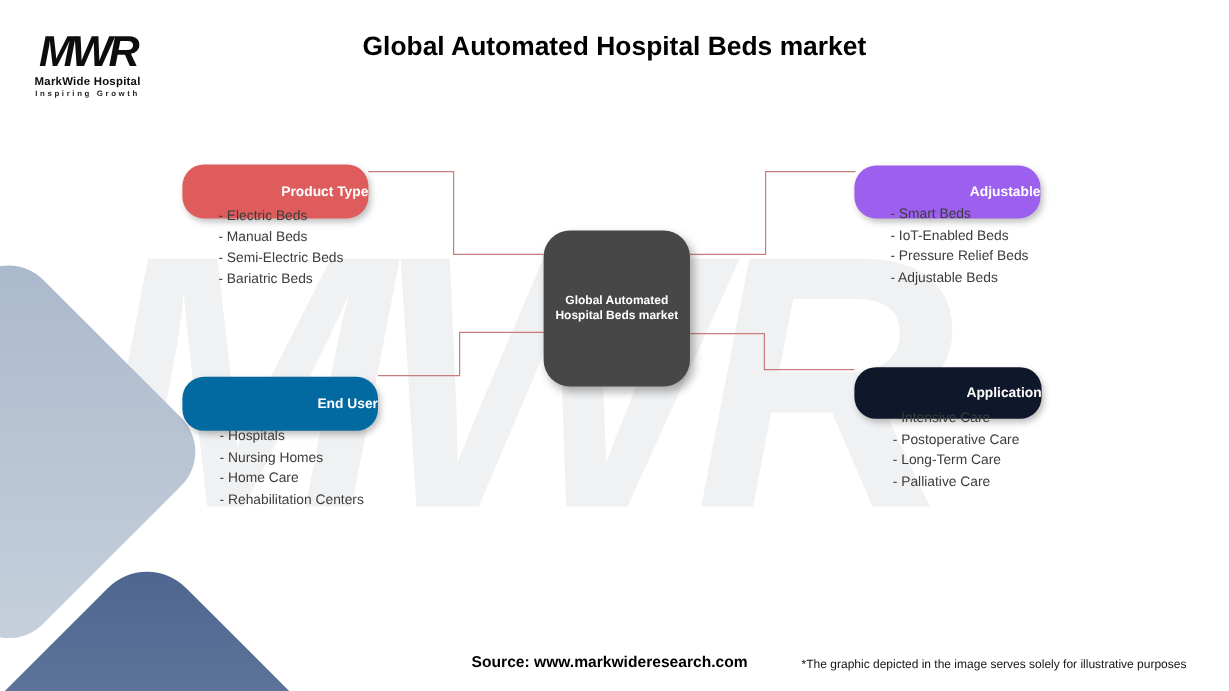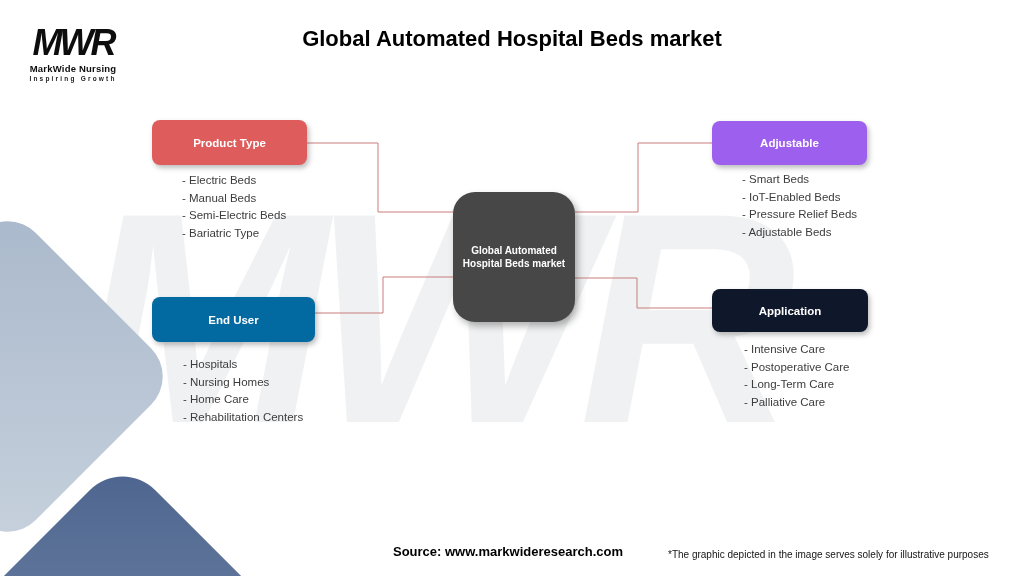--- a/index.html
+++ b/index.html
@@ -31,23 +31,24 @@
   .logo-mark{font-size:36px;line-height:38px;font-weight:bold;font-style:italic;letter-spacing:-3px;}
   .logo-name{font-size:9.5px;font-weight:bold;letter-spacing:0.2px;margin-top:1px;}
   .logo-tagline{font-size:6.5px;font-weight:bold;letter-spacing:2.2px;margin-top:1px;color:#1c1c1c;}
   
   #title{
     position:absolute;left:0;top:26px;width:1024px;margin:0;text-align:center;
     font-size:22px;font-weight:bold;color:#000;z-index:6;
   }
   
   .bbox{
-    position:absolute;z-index:5;border-radius:8px;display:flex;align-items:center;justify-content:center;
+    position:absolute;z-index:5;border-radius:18px;display:flex;align-items:center;justify-content:flex-end;
     color:#fff;font-size:11.5px;font-weight:bold;
     box-shadow:2px 3px 5px rgba(70,70,70,0.35);
+    margin-top:17px;
   }
   #box-product{left:152px;top:120px;width:155px;height:45px;}
   #box-technology{left:712px;top:121px;width:155px;height:44px;}
   #box-enduser{left:152px;top:297px;width:163px;height:45px;}
   #box-application{left:712px;top:289px;width:156px;height:43px;}
   
   .blist{position:absolute;z-index:5;font-size:11.5px;line-height:17.5px;color:#3c3c3c;}
   #list-product{left:182px;top:172px;}
   #list-technology{left:742px;top:171px;}
   #list-enduser{left:183px;top:356px;}
@@ -77,38 +78,38 @@
     <g fill="none" stroke-width="1" stroke="#c97c7c">
       <path d="M307 143 H378 V212 H453"></path>
       <path d="M713 143 H638 V212 H575"></path>
       <path d="M453 277 H383 V313 H315"></path>
       <path d="M575 278 H637 V308 H712"></path>
     </g>
   </svg>
 
   <div id="logo">
     <div class="logo-mark">MWR</div>
-    <div class="logo-name">MarkWide Nursing</div>
+    <div class="logo-name">MarkWide Hospital</div>
     <div class="logo-tagline">Inspiring Growth</div>
   </div>
 
   <h1 id="title">Global Automated Hospital Beds market</h1>
 
   <div id="center-node" style="background: rgb(71, 71, 71);">
     <span>Global Automated Hospital Beds market</span>
   </div>
 
   <div id="box-product" class="bbox" style="background: rgb(223, 92, 92);">
     <span>Product Type</span>
   </div>
   <div id="list-product" class="blist">
     <div class="bitem">- Electric Beds</div>
     <div class="bitem">- Manual Beds</div>
     <div class="bitem">- Semi-Electric Beds</div>
-    <div class="bitem">- Bariatric Type</div>
+    <div class="bitem">- Bariatric Beds</div>
   </div>
 
   <div id="box-technology" class="bbox" style="background: rgb(156, 95, 238);">
     <span>Adjustable</span>
   </div>
   <div id="list-technology" class="blist">
     <div class="bitem">- Smart Beds</div>
     <div class="bitem">- IoT-Enabled Beds</div>
     <div class="bitem">- Pressure Relief Beds</div>
     <div class="bitem">- Adjustable Beds</div>

